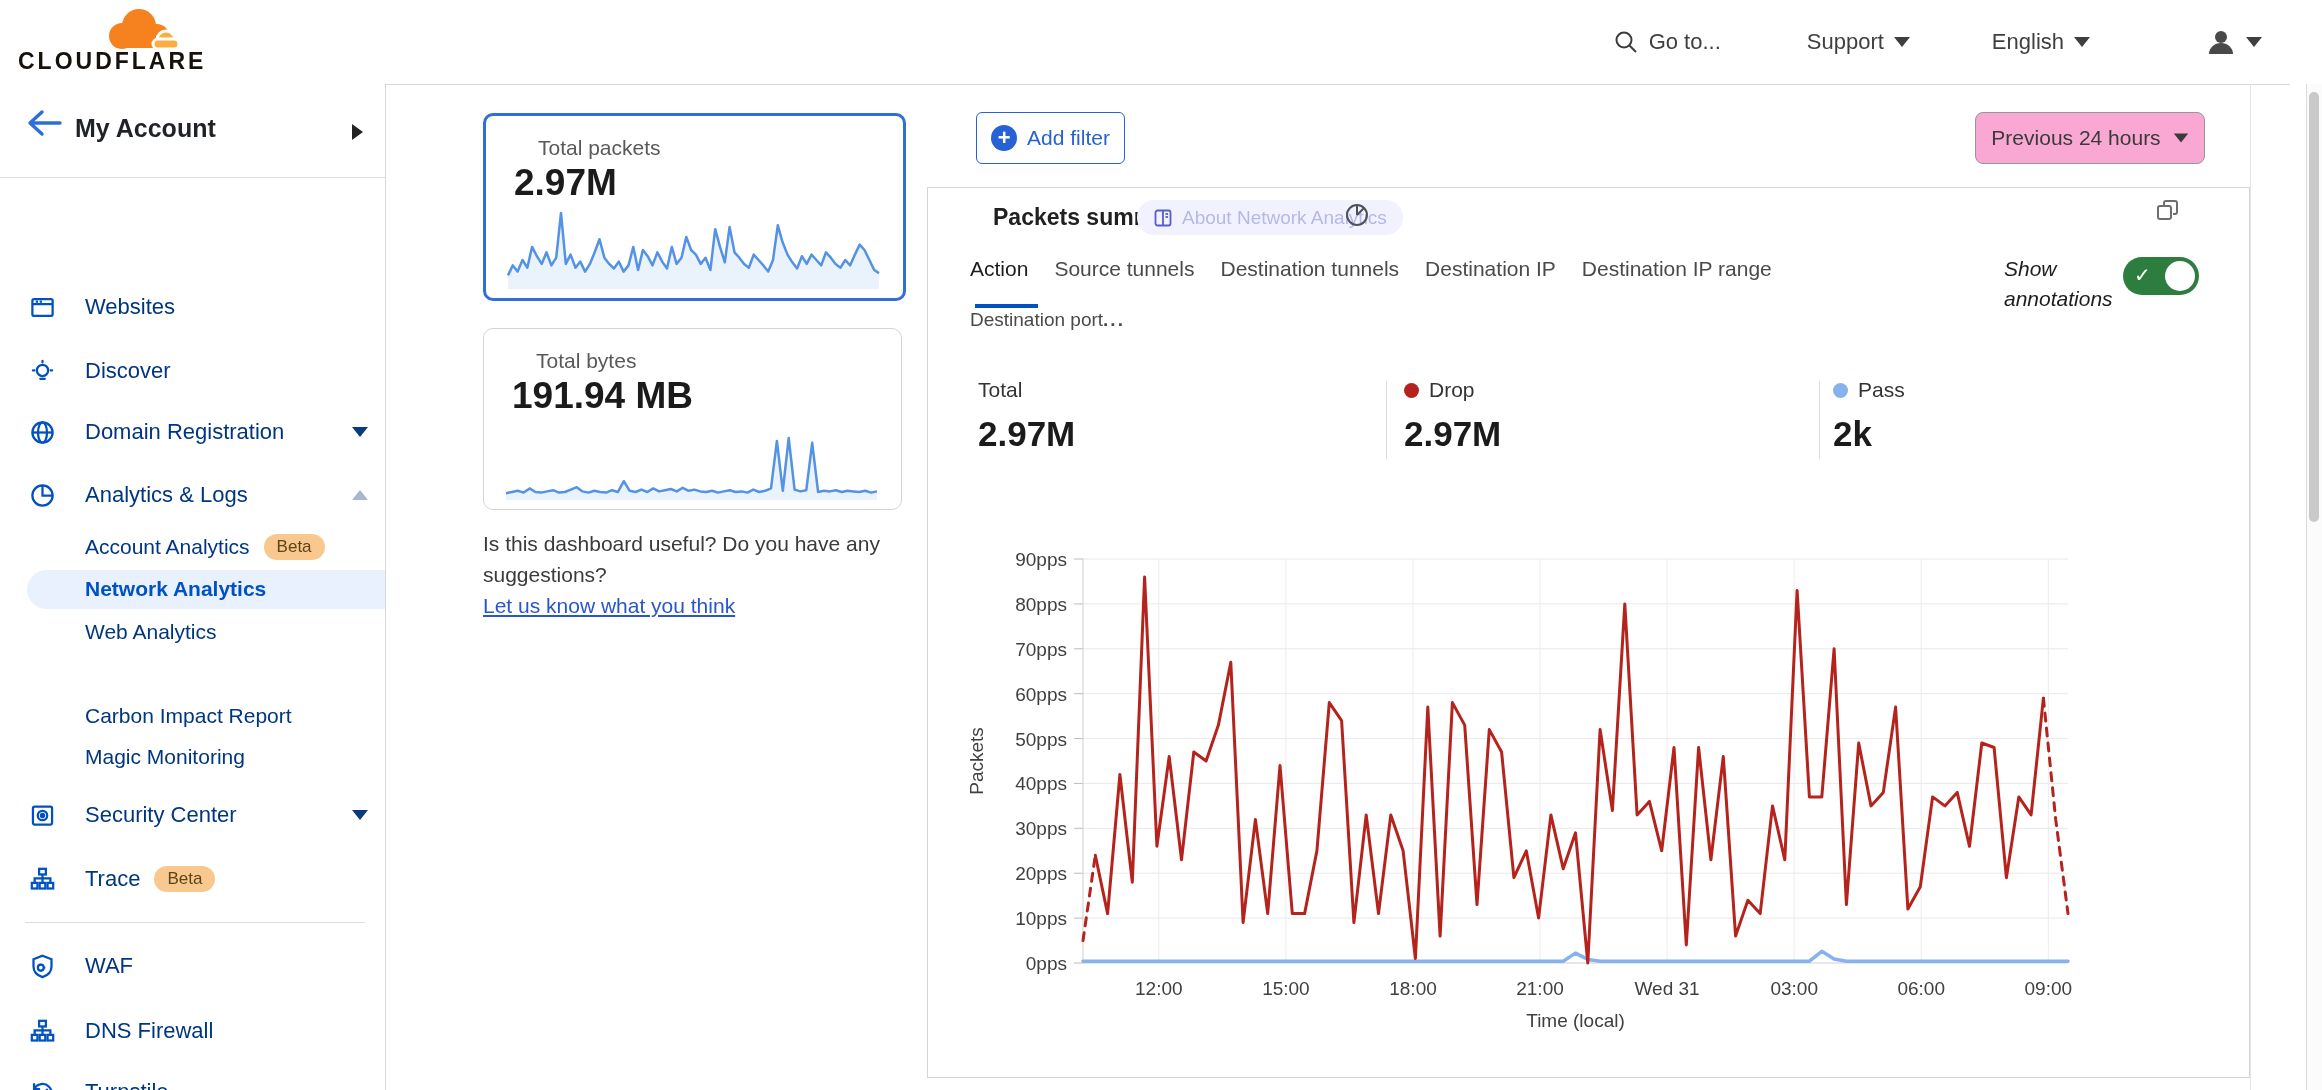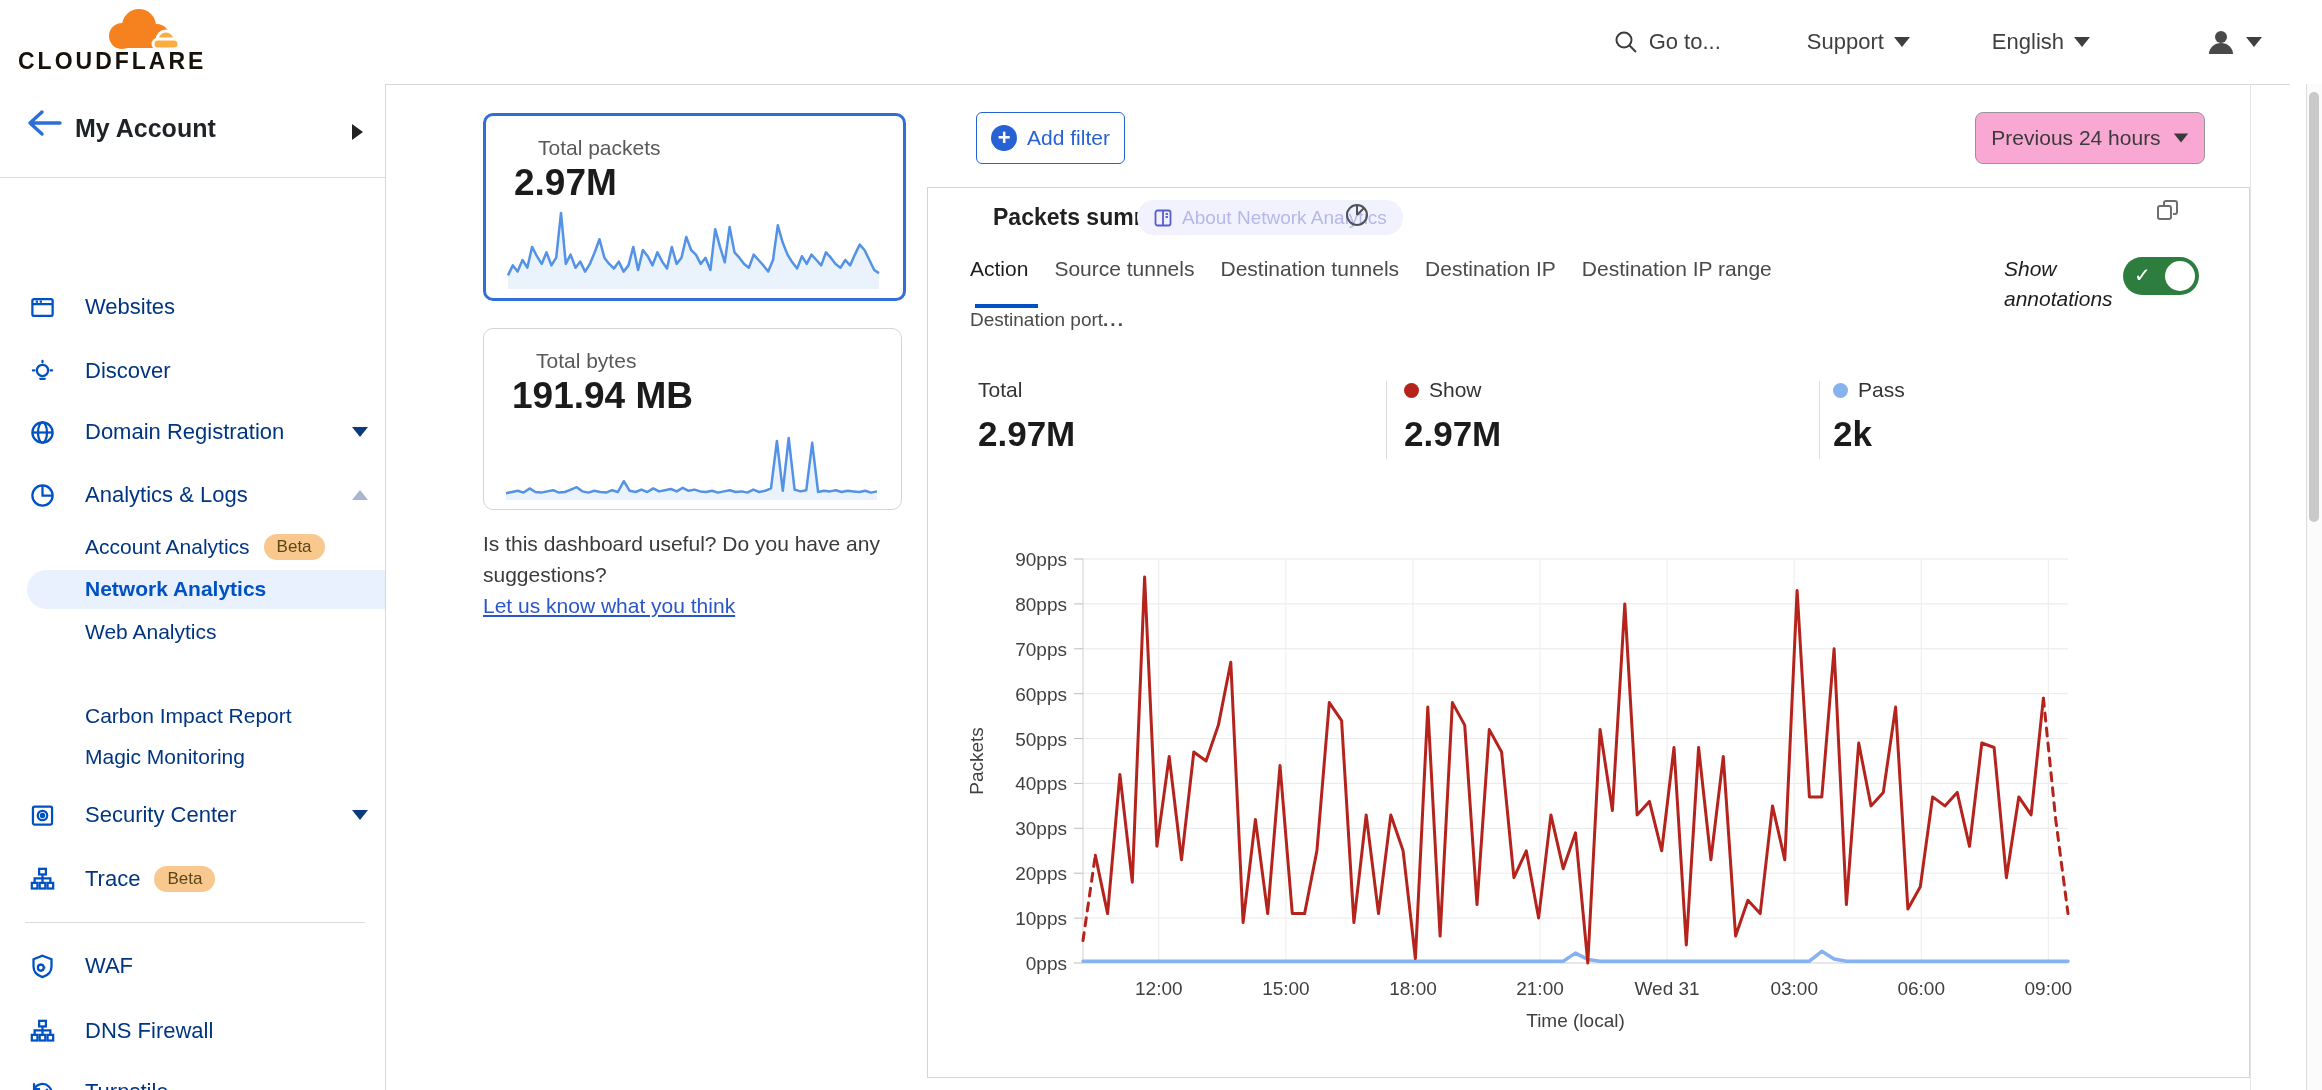--- a/index.html
+++ b/index.html
@@ -351,21 +351,21 @@
   <div class="stat-col" style="left:50px">
     <div class="stat-head">
         <span>Total</span>
       </div>
     <div class="stat-val">2.97M</div>
   </div>
   <div class="stat-div" style="left:458px"></div>
   <div class="stat-col" style="left:476px">
     <div class="stat-head">
         <span class="dot dot-drop"></span>
-        <span>Show</span>
+        <span>Drop</span>
       </div>
     <div class="stat-val">2.97M</div>
   </div>
   <div class="stat-div" style="left:891px"></div>
   <div class="stat-col" style="left:905px">
     <div class="stat-head">
         <span class="dot dot-pass"></span>
         <span>Pass</span>
       </div>
     <div class="stat-val">2k</div>

